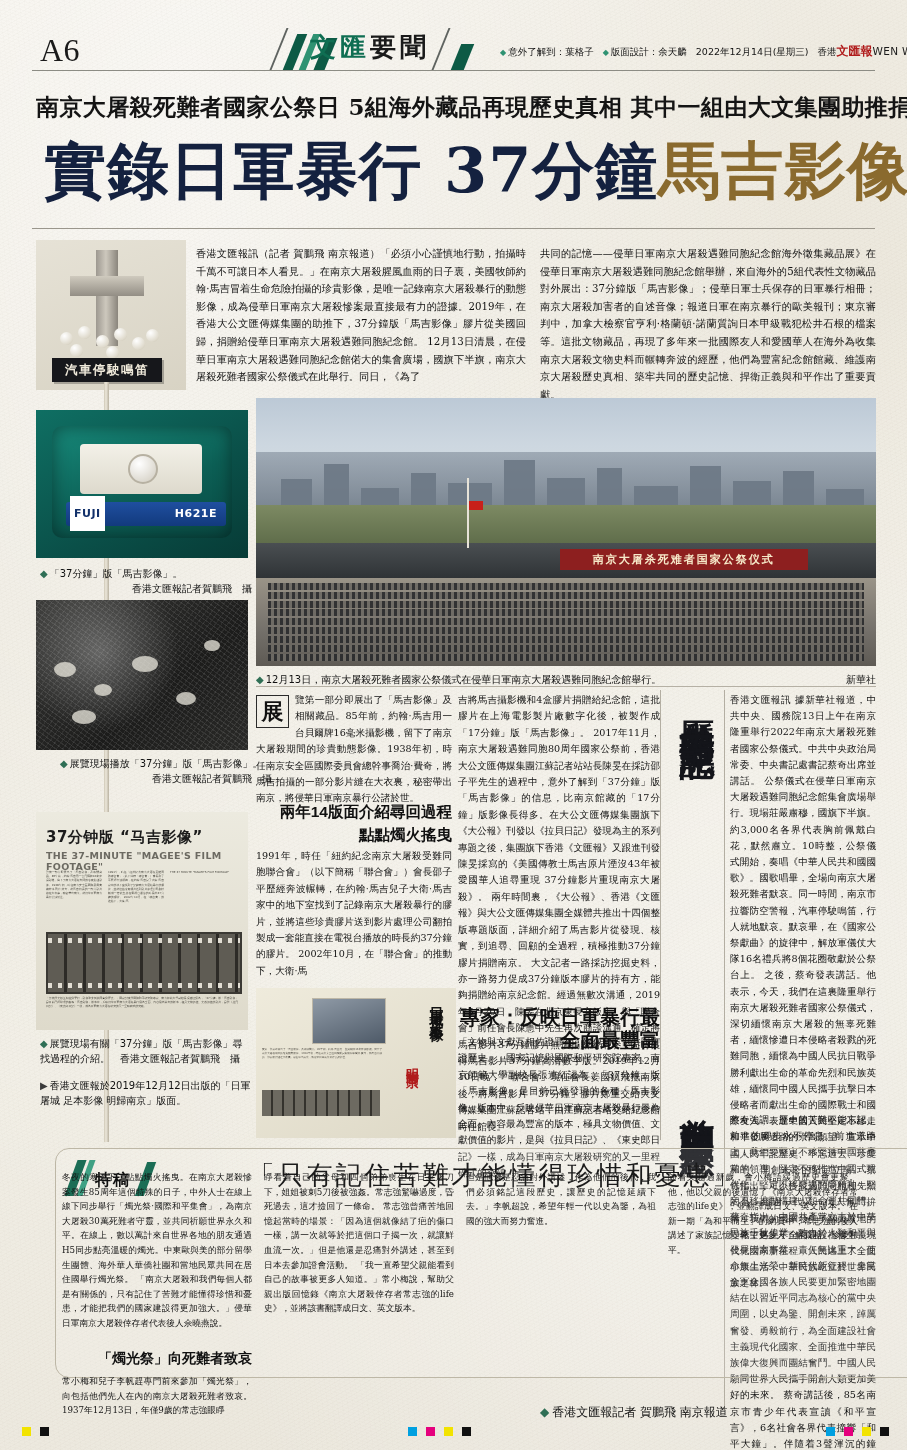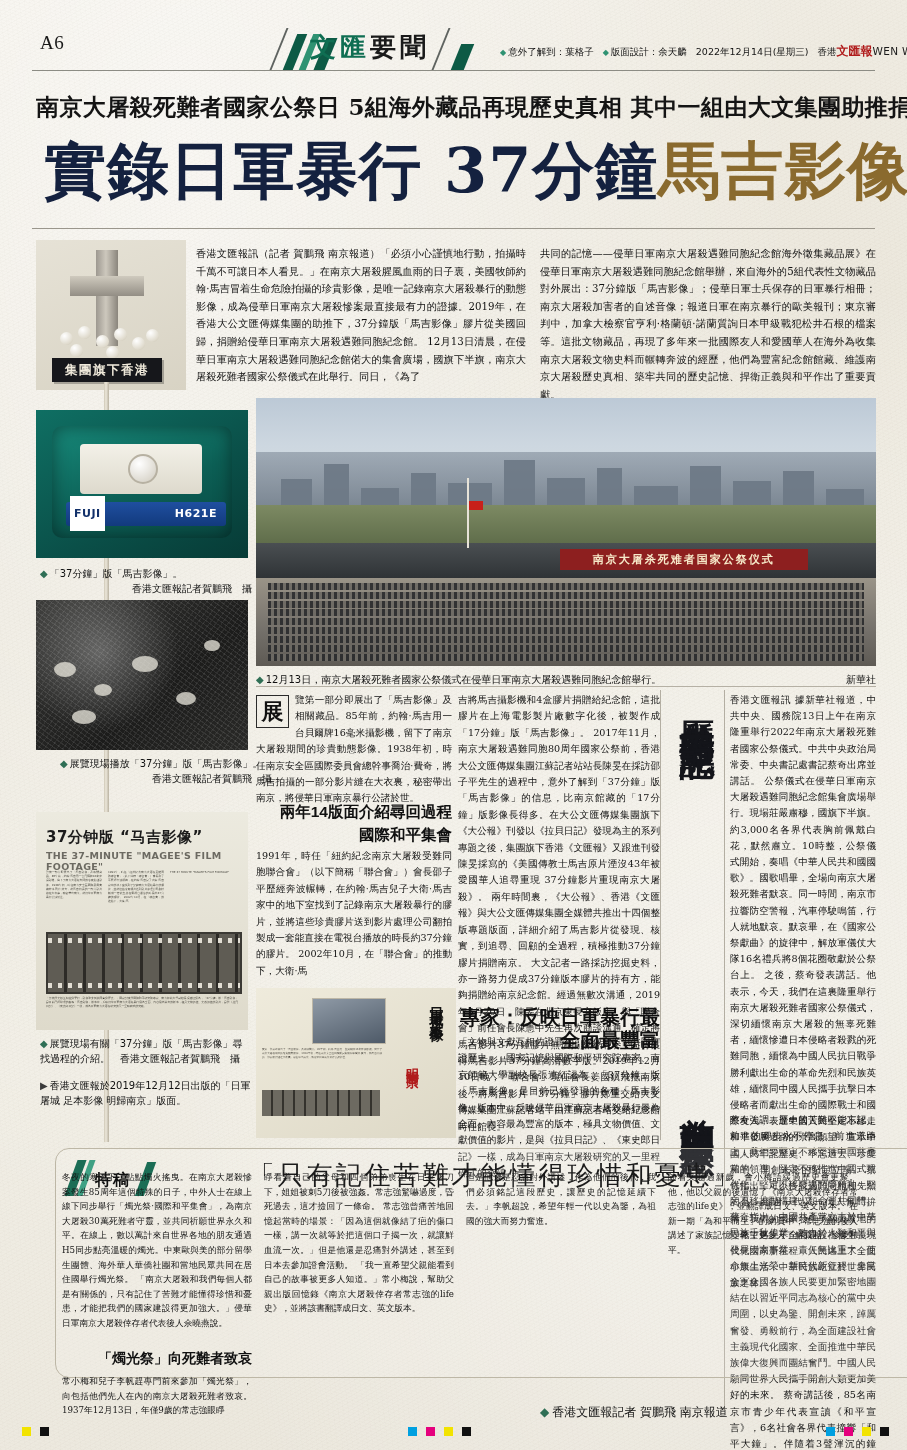--- a/index.html
+++ b/index.html
@@ -23,21 +23,21 @@
     background-image:
       repeating-linear-gradient(17deg, rgba(160,150,130,.10) 0 1px, rgba(0,0,0,0) 1px 3px),
       repeating-linear-gradient(-31deg, rgba(150,140,120,.08) 0 1px, rgba(0,0,0,0) 1px 4px),
       repeating-linear-gradient(83deg, rgba(170,160,140,.07) 0 1px, rgba(0,0,0,0) 1px 5px);
   }
 
   
   .masthead{position:absolute;left:0;top:14px;width:907px;height:46px;}
   .folio{
     position:absolute;left:40px;top:18px;
-    font-size:19px;letter-spacing:.5px;color:#1a1a1a;
+    font-size:32px;letter-spacing:.5px;color:#1a1a1a;
     font-family:"Liberation Serif",serif;
   }
   .mh-rule{position:absolute;left:32px;top:56px;width:843px;height:1px;background:#8c8c84;}
   .mh-slashL{position:absolute;left:276px;top:14px;width:70px;height:42px;}
   .mh-slashR{position:absolute;left:434px;top:14px;width:62px;height:42px;}
   .slash{position:absolute;transform:skewX(-22deg);}
   .sl-dark{background:#0d5a45;}
   .sl-mid{background:#2f9272;}
   .sl-line{background:#5f6360;}
   .mh-title{
@@ -336,21 +336,21 @@
       <span class="fl" style="left:4px;top:6px;"></span>
       <span class="fl" style="left:22px;top:0px;"></span>
       <span class="fl" style="left:40px;top:9px;"></span>
       <span class="fl" style="left:58px;top:2px;"></span>
       <span class="fl" style="left:76px;top:11px;"></span>
       <span class="fl" style="left:90px;top:3px;"></span>
       <span class="fl" style="left:14px;top:18px;"></span>
       <span class="fl" style="left:50px;top:20px;"></span>
     </div>
   </div>
-  <div class="mon-tag" style="left:52px;top:358px;">集團旗下香港</div>
+  <div class="mon-tag" style="left:52px;top:358px;">汽車停駛鳴笛</div>
   <div class="mon-stick" style="left:104px;top:382px;height:760px;"></div>
 
   <div class="lead-left">香港文匯報訊（記者 賀鵬飛 南京報道）「必須小心謹慎地行動，拍攝時千萬不可讓日本人看見。」在南京大屠殺腥風血雨的日子裏，美國牧師約翰·馬吉冒着生命危險拍攝的珍貴影像，是唯一記錄南京大屠殺暴行的動態影像，成為侵華日軍南京大屠殺慘案最直接最有力的證據。2019年，在香港大公文匯傳媒集團的助推下，37分鐘版「馬吉影像」膠片從美國回歸，捐贈給侵華日軍南京大屠殺遇難同胞紀念館。
 12月13日清晨，在侵華日軍南京大屠殺遇難同胞紀念館偌大的集會廣場，國旗下半旗，南京大屠殺死難者國家公祭儀式在此舉行。同日，《為了</div>
   <div class="lead-right">共同的記憶——侵華日軍南京大屠殺遇難同胞紀念館海外徵集藏品展》在侵華日軍南京大屠殺遇難同胞紀念館舉辦，來自海外的5組代表性文物藏品對外展出：37分鐘版「馬吉影像」；侵華日軍士兵保存的日軍暴行相冊；南京大屠殺加害者的自述音像；報道日軍在南京暴行的歐美報刊；東京審判中，加拿大檢察官亨利·格蘭頓·諾蘭質詢日本甲級戰犯松井石根的檔案等。這批文物藏品，再現了多年來一批國際友人和愛國華人在海外為收集南京大屠殺文物史料而輾轉奔波的經歷，他們為豐富紀念館館藏、維護南京大屠殺歷史真相、築牢共同的歷史記憶、捍衛正義與和平作出了重要貢獻。</div>
 
   <div class="photo" id="photo-ceremony">
     <div class="cer-sky"></div>
     <div class="cer-city">
       <span class="bldg" style="left:4%;width:5%;height:60%;"></span>
@@ -445,21 +445,21 @@
   <div class="hr-thin" style="left:256px;top:686px;width:620px;"></div>
   <div class="mid-rule-v" style="left:660px;top:690px;height:450px;"></div>
   <div class="mid-rule-v" style="left:724px;top:690px;height:720px;"></div>
 
   <div class="col-body" id="col-m1a">
     <span class="dropcap">展</span><span>覽第一部分即展出了「馬吉影像」及相關藏品。85年前，約翰·馬吉用一台貝爾牌16毫米攝影機，留下了南京大屠殺期間的珍貴動態影像。1938年初，時任南京安全區國際委員會總幹事喬治·費奇，將馬吉拍攝的一部分影片縫在大衣裏，秘密帶出南京，將侵華日軍南京暴行公諸於世。</span>
   </div>
 
   <div class="subhead" id="sub-2years">
     <div>兩年14版面介紹尋回過程</div>
-    <div>國際和平集會</div>
+    <div>點點燭火搖曳</div>
   </div>
 
   <div class="col-body" id="col-m1b">1991年，時任「紐約紀念南京大屠殺受難同胞聯合會」（以下簡稱「聯合會」）會長邵子平歷經奔波輾轉，在約翰·馬吉兒子大衛·馬吉家中的地下室找到了記錄南京大屠殺暴行的膠片，並將這些珍貴膠片送到影片處理公司翻拍製成一套能直接在電視台播放的時長約37分鐘的膠片。
 2002年10月，在「聯合會」的推動下，大衛·馬</div>
 
   <div class="photo" id="photo-clip">
     <div class="clip-bg"></div>
     <div class="clip-photo"></div>
     <div class="clip-head">日軍屠城 足本影像</div>
     <div class="clip-head2">明歸南京</div>

